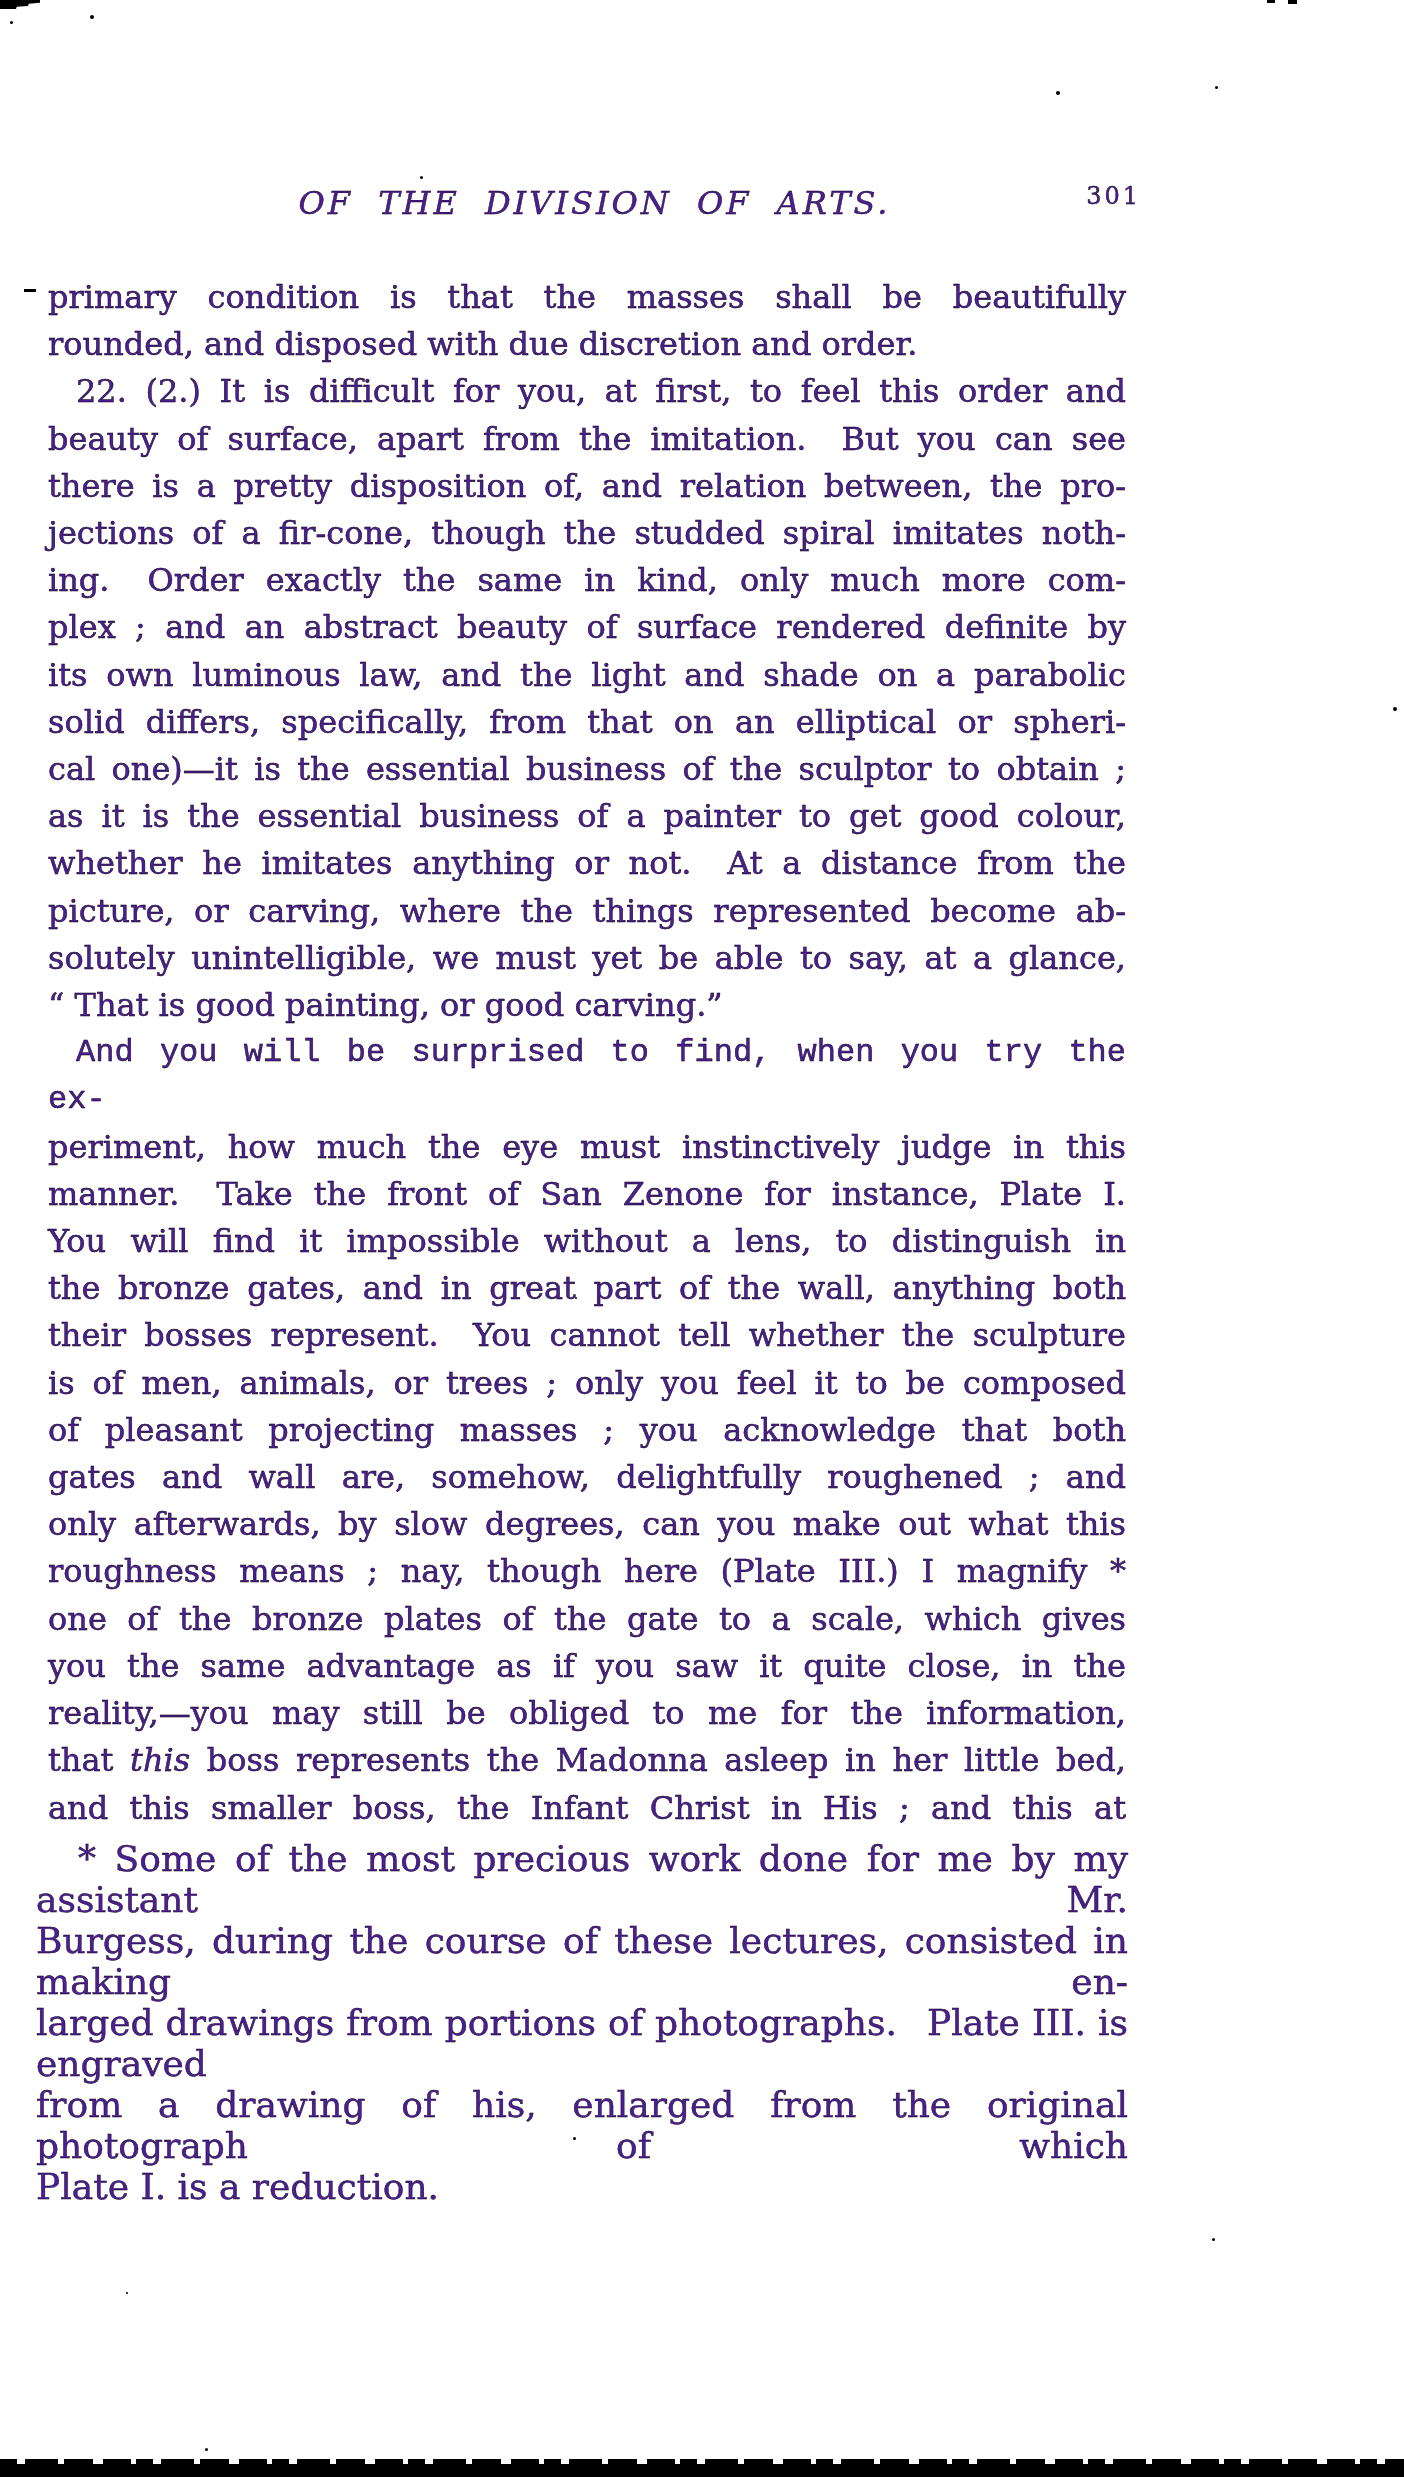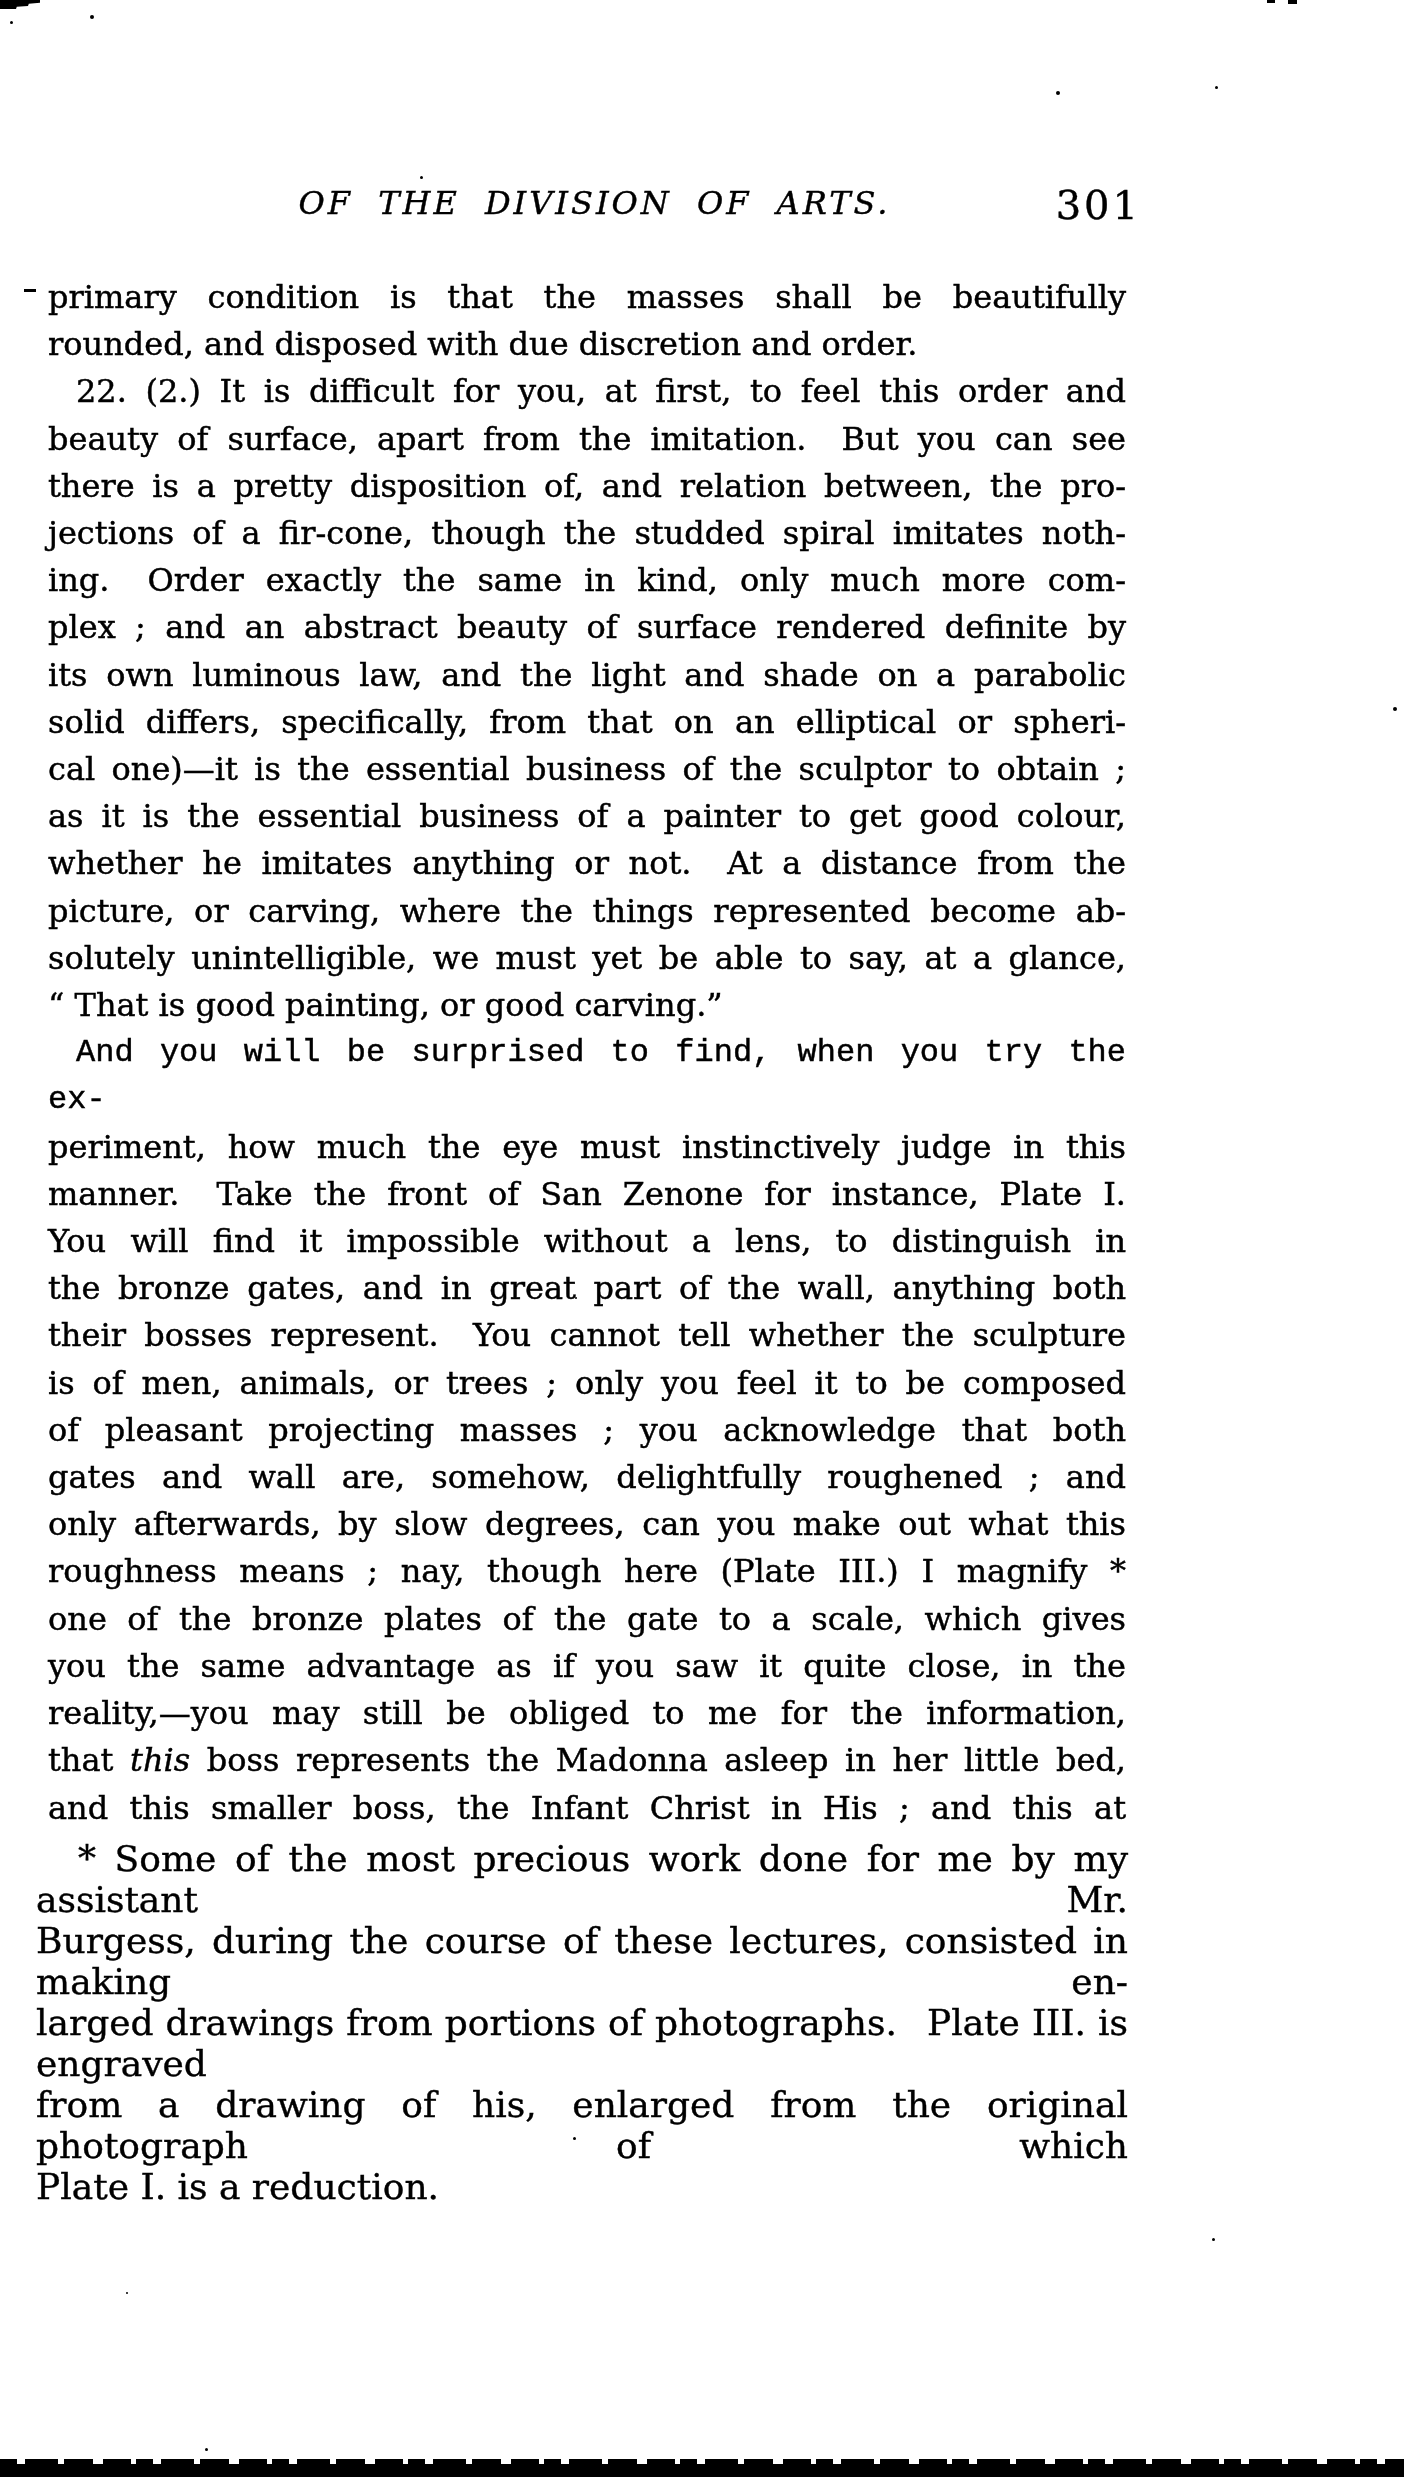--- a/index.html
+++ b/index.html
@@ -28,21 +28,21 @@
     font-size: 32px;
     letter-spacing: 3px;
     word-spacing: 12px;
     white-space: nowrap;
     -webkit-text-stroke: 0.4px #000;
   }
   .page-number {
     position: absolute;
     right: 0;
     top: -2px;
-    font-size: 40px;
+    font-size: 24px;
     letter-spacing: 3px;
     -webkit-text-stroke: 0.4px #000;
   }
   
   .body-text {
     position: absolute;
     left: 48px;
     top: 274px;
     width: 1078px;
     font-size: 32px;
@@ -73,21 +73,21 @@
         #000 0px 17px, transparent 17px 25px,
         #000 25px 58px, transparent 58px 64px,
         #000 64px 93px, transparent 93px 103px,
         #000 103px 131px, transparent 131px 136px);
   }
   .speck { border-radius: 50%; }
 </style>
 </head>
 <body>
 
-<div class="page" style="background: rgb(255, 255, 255); color: #000000;">
+<div class="page" style="background: rgb(255, 255, 255); color: #4c1d95;">
 
   <div class="artifact corner-tl"></div>
   <div class="artifact speck" style="left:90px;  top:15px;   width:4px;  height:4px;"></div>
   <div class="artifact speck" style="left:10px;  top:21px;   width:3px;  height:3px;"></div>
   <div class="artifact" style="left:1267px;top:0px;    width:8px;  height:3px;"></div>
   <div class="artifact" style="left:1288px;top:0px;    width:9px;  height:4px;"></div>
   <div class="artifact speck" style="left:1056px;top:91px;   width:4px;  height:4px;"></div>
   <div class="artifact speck" style="left:1215px;top:86px;   width:3px;  height:3px;"></div>
   <div class="artifact speck" style="left:420px; top:176px;  width:3px;  height:3px;"></div>
   <div class="artifact" style="left:24px;  top:289px;  width:12px; height:3px;"></div>

